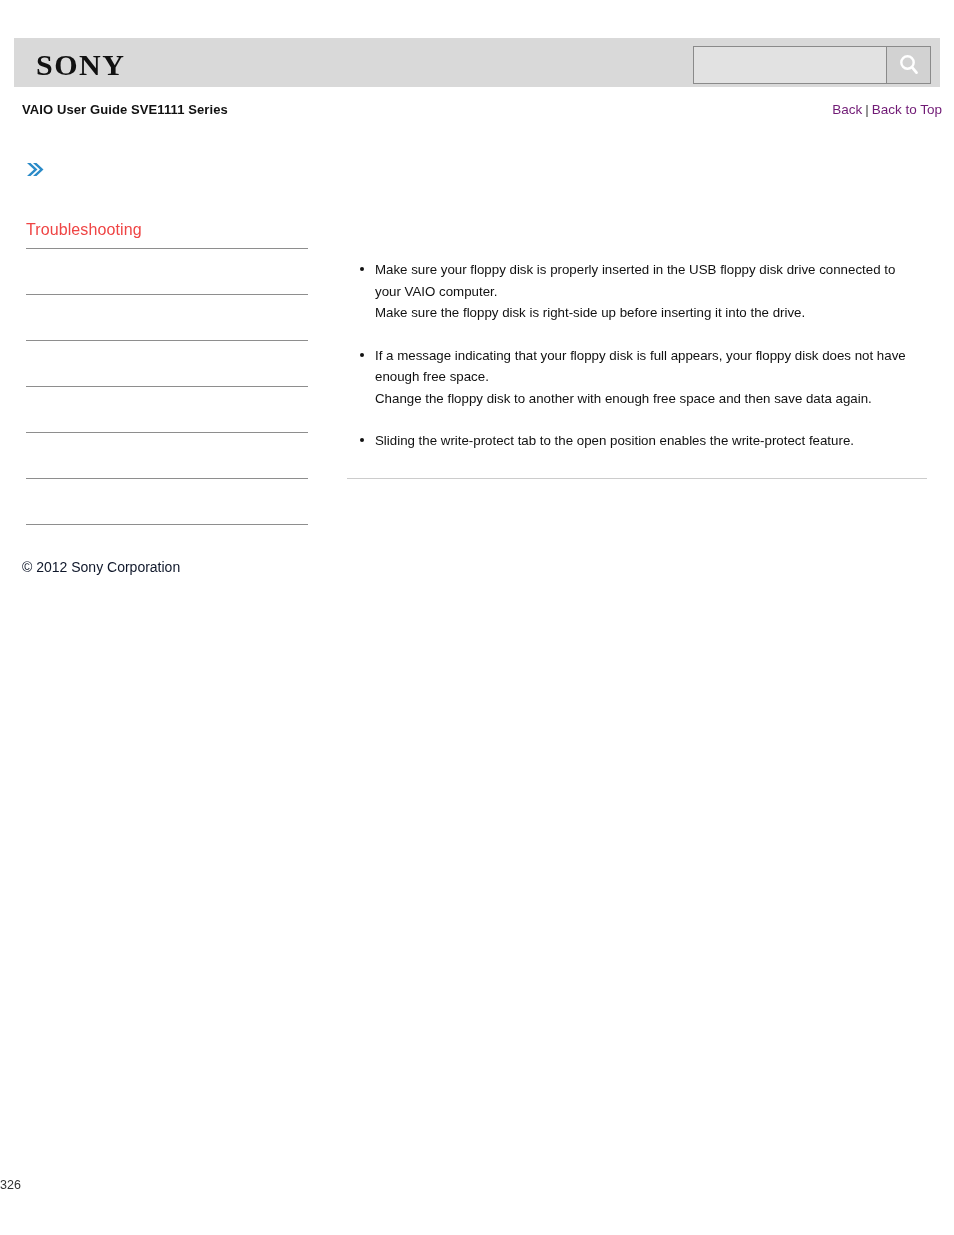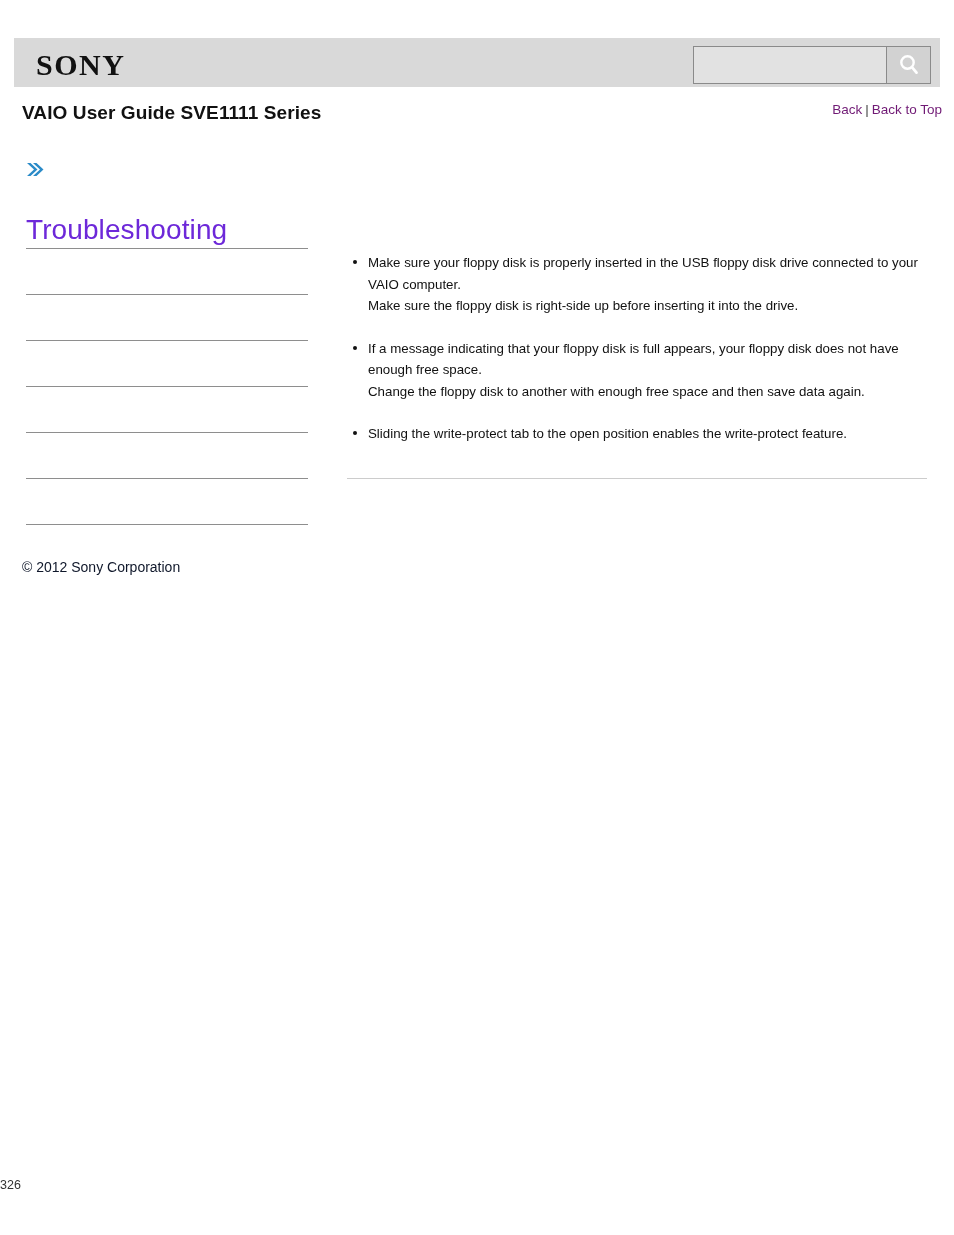--- a/index.html
+++ b/index.html
@@ -72,21 +72,21 @@
     align-items: center;
     justify-content: center;
   }
   .search-button svg { display: block; }
 
   
   .guide-title {
     position: absolute;
     left: 22px;
     top: 102px;
-    font-size: 19px;
+    font-size: 13px;
     font-weight: bold;
     color: #111111;
     letter-spacing: 0.1px;
     white-space: nowrap;
   }
   .navlinks {
     position: absolute;
     right: 12px;
     top: 102px;
     font-size: 13.5px;
@@ -111,23 +111,23 @@
   }
 
   
   .sidebar {
     position: absolute;
     left: 26px;
     top: 216px;
     width: 282px;
   }
   .sidebar-title {
-    font-size: 28px;
+    font-size: 16px;
     font-weight: normal;
-    color: #6d28d9;
+    color: #ef4444;
     line-height: 28px;
     padding-bottom: 4px;
     letter-spacing: 0.1px;
   }
   .sidebar-rule {
     height: 0;
     border-top: 1px solid #8e8e8e;
   }
   .sidebar-entry {
     height: 45px;
@@ -135,21 +135,21 @@
   }
 
   
   .content {
     position: absolute;
     left: 347px;
     top: 252px;
     width: 580px;
   }
   .content ul {
-    margin: 0;
+    margin: 7px;
     padding: 0;
     list-style: none;
   }
   .content li {
     position: relative;
     padding-left: 21px;
     margin-bottom: 21px;
     font-size: 13.3px;
     line-height: 21.5px;
     color: #111111;

